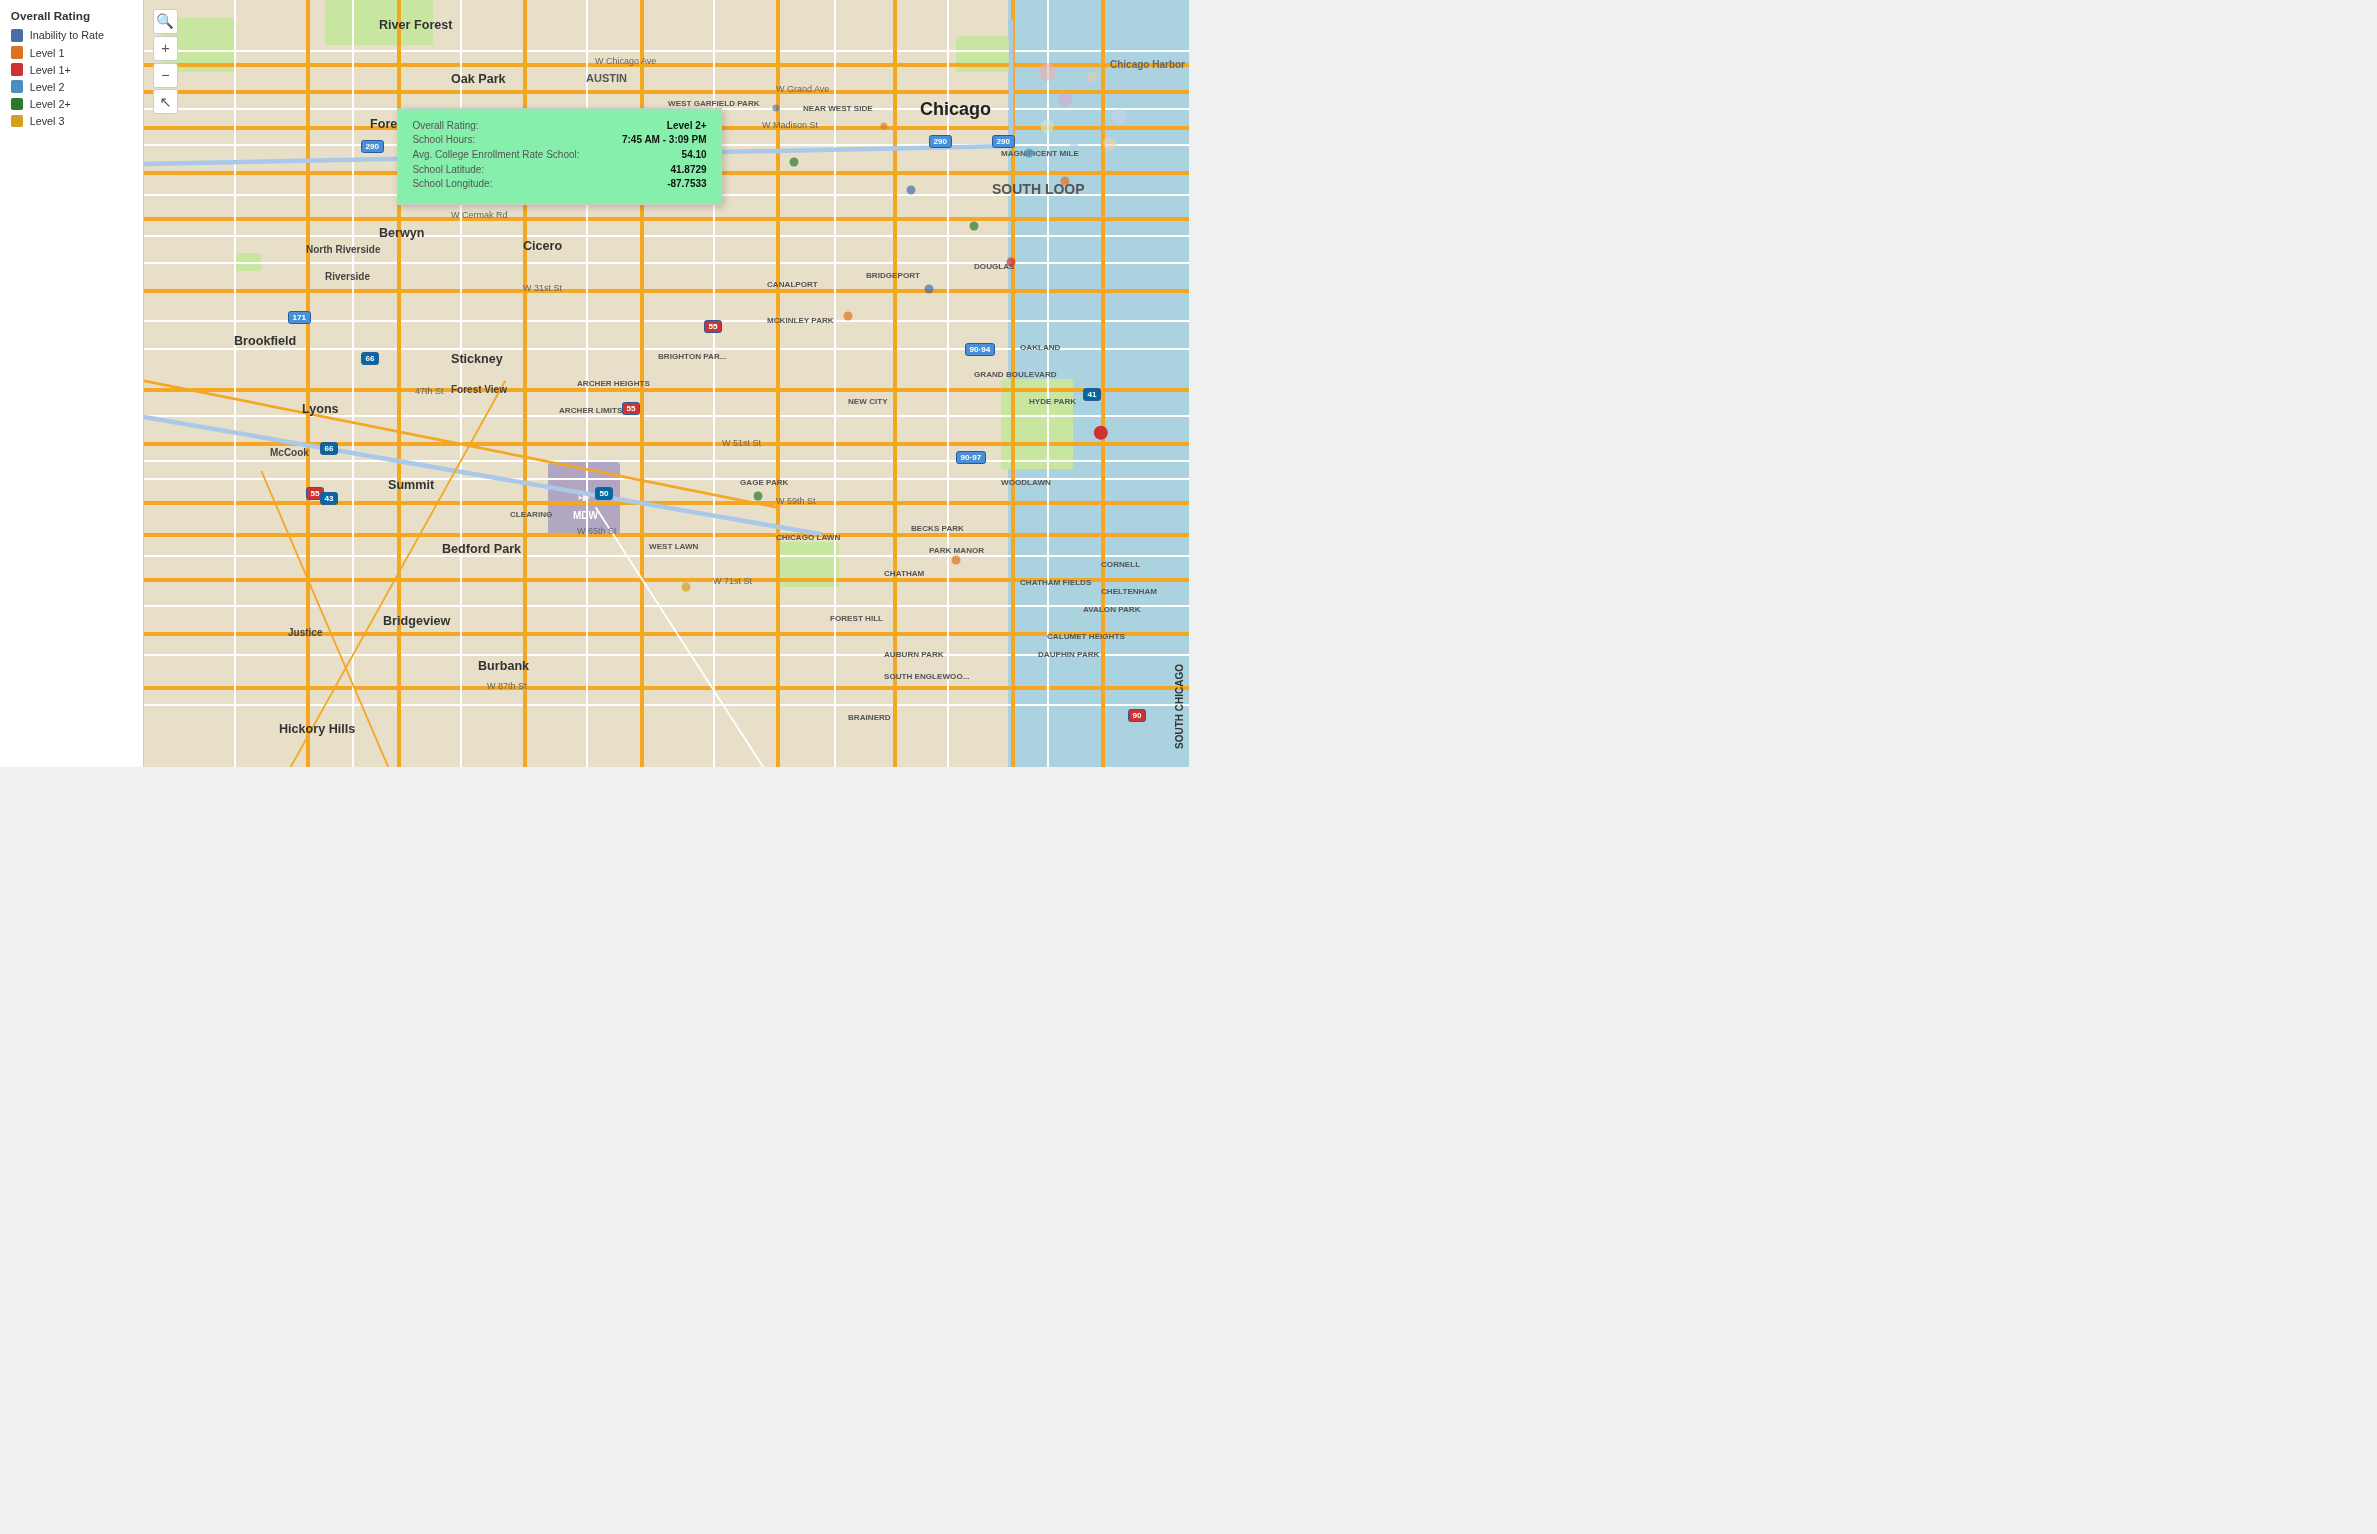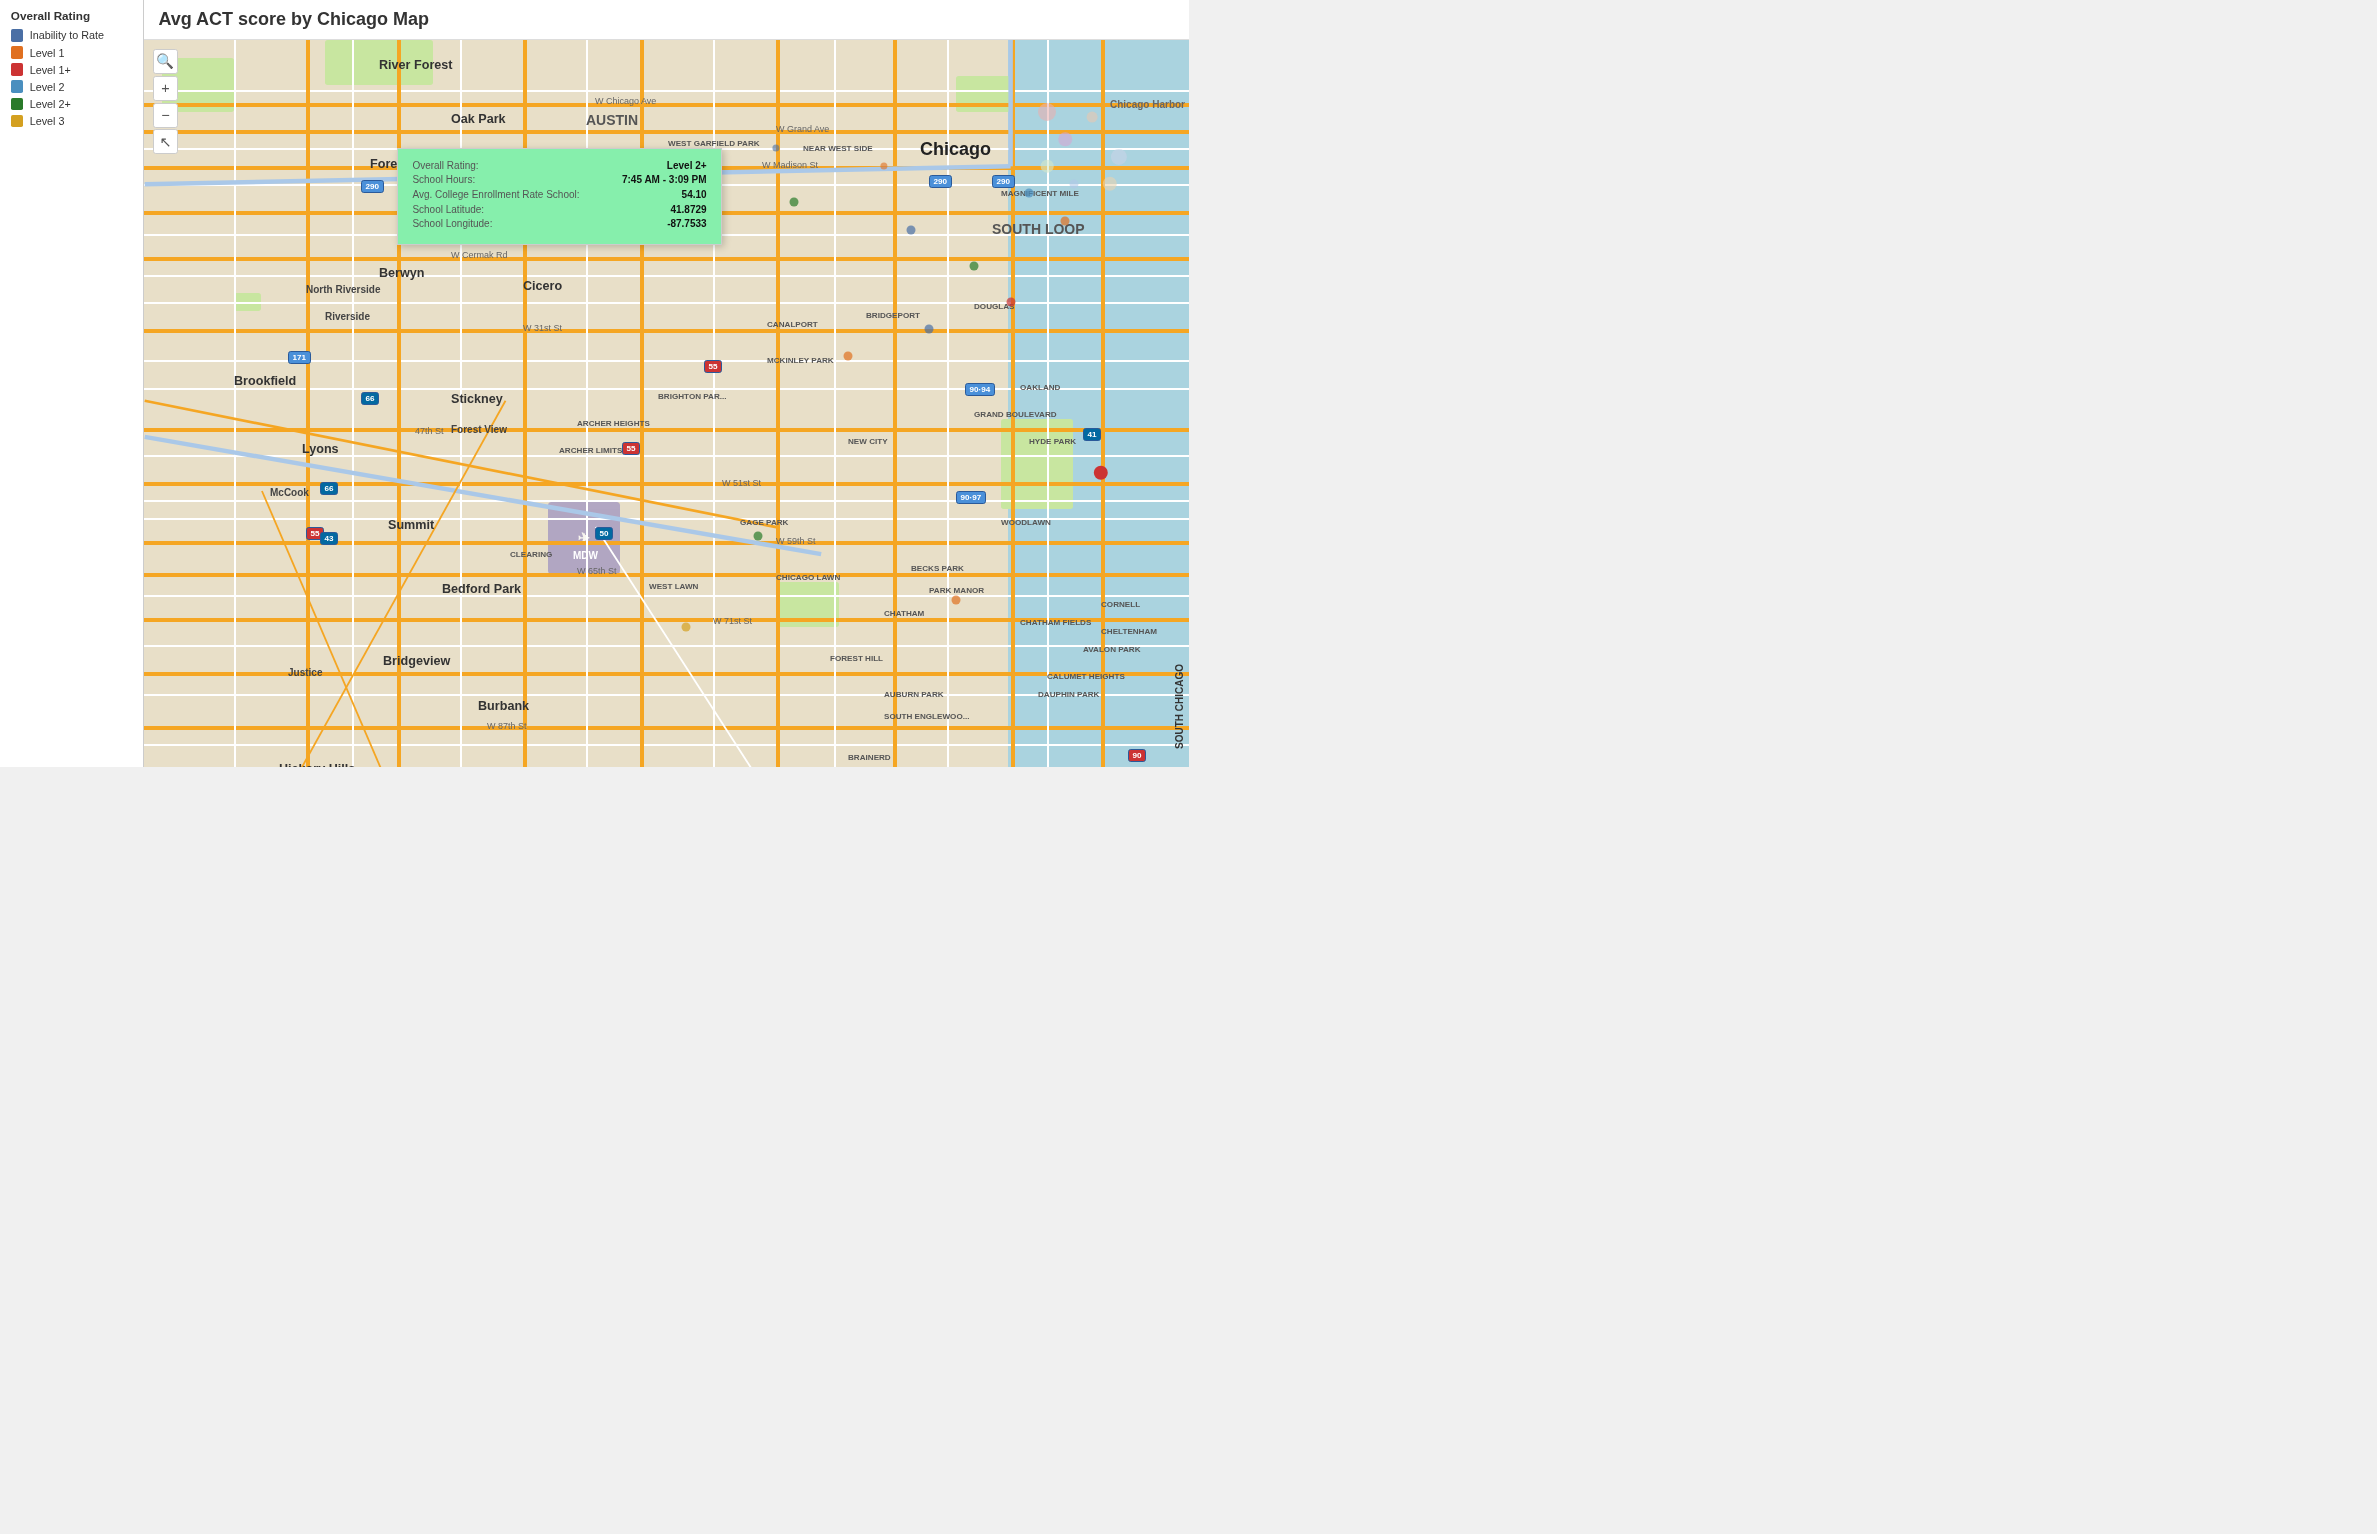--- a/index.html
+++ b/index.html
@@ -256,21 +256,20 @@
         <span>Level 2+</span>
       </div>
       <div class="legend-item">
         <div class="legend-color" style="background: rgb(212, 160, 32);"></div>
         <span>Level 3</span>
       </div>
     </div>
 </div>
 
 <div id="main">
-  <div id="map-title">Avg ACT score by Chicago Map</div>
   <div id="map-container">
 
     <div id="map-bg">
 
       <div class="water-lake"></div>
 
       <div class="park" style="left:18px;top:18px;width:72px;height:54px;"></div>
       <div class="park" style="left:181px;top:0px;width:108px;height:45px;"></div>
       <div class="park" style="left:812px;top:36px;width:54px;height:36px;"></div>
       <div class="park" style="left:857px;top:379px;width:72px;height:90px;"></div>
@@ -359,21 +358,21 @@
       <div class="map-label medium" style="left:334px;top:659px;">Burbank</div>
       <div class="map-label medium" style="left:135px;top:722px;">Hickory Hills</div>
       <div class="map-label medium" style="left:298px;top:542px;">Bedford Park</div>
       <div class="map-label" style="left:307px;top:384px;">Forest View</div>
       <div class="map-label" style="left:126px;top:447px;">McCook</div>
       <div class="map-label" style="left:144px;top:627px;">Justice</div>
       <div class="map-label" style="left:181px;top:271px;">Riverside</div>
       <div class="map-label" style="left:162px;top:244px;">North Riverside</div>
       <div class="map-label medium" style="left:90px;top:334px;">Brookfield</div>
 
-      <div class="map-label" style="left:442px;top:72px;font-size:14px;color:#555;">AUSTIN</div>
+      <div class="map-label" style="left:442px;top:72px;font-size:11px;color:#555;">AUSTIN</div>
       <div class="map-label" style="left:524px;top:99px;font-size:8.1px;color:#555;">WEST GARFIELD PARK</div>
       <div class="map-label" style="left:659px;top:104px;font-size:8.1px;color:#555;">NEAR WEST SIDE</div>
       <div class="map-label" style="left:857px;top:149px;font-size:8.1px;color:#555;">MAGNIFICENT MILE</div>
       <div class="map-label" style="left:848px;top:181px;font-size:14px;color:#555;">SOUTH LOOP</div>
       <div class="map-label" style="left:722px;top:271px;font-size:8.1px;color:#555;">BRIDGEPORT</div>
       <div class="map-label" style="left:830px;top:262px;font-size:8.1px;color:#555;">DOUGLAS</div>
       <div class="map-label" style="left:876px;top:343px;font-size:8.1px;color:#555;">OAKLAND</div>
       <div class="map-label" style="left:830px;top:370px;font-size:8.1px;color:#555;">GRAND BOULEVARD</div>
       <div class="map-label" style="left:885px;top:397px;font-size:8.1px;color:#555;">HYDE PARK</div>
       <div class="map-label" style="left:857px;top:478px;font-size:8.1px;color:#555;">WOODLAWN</div>

